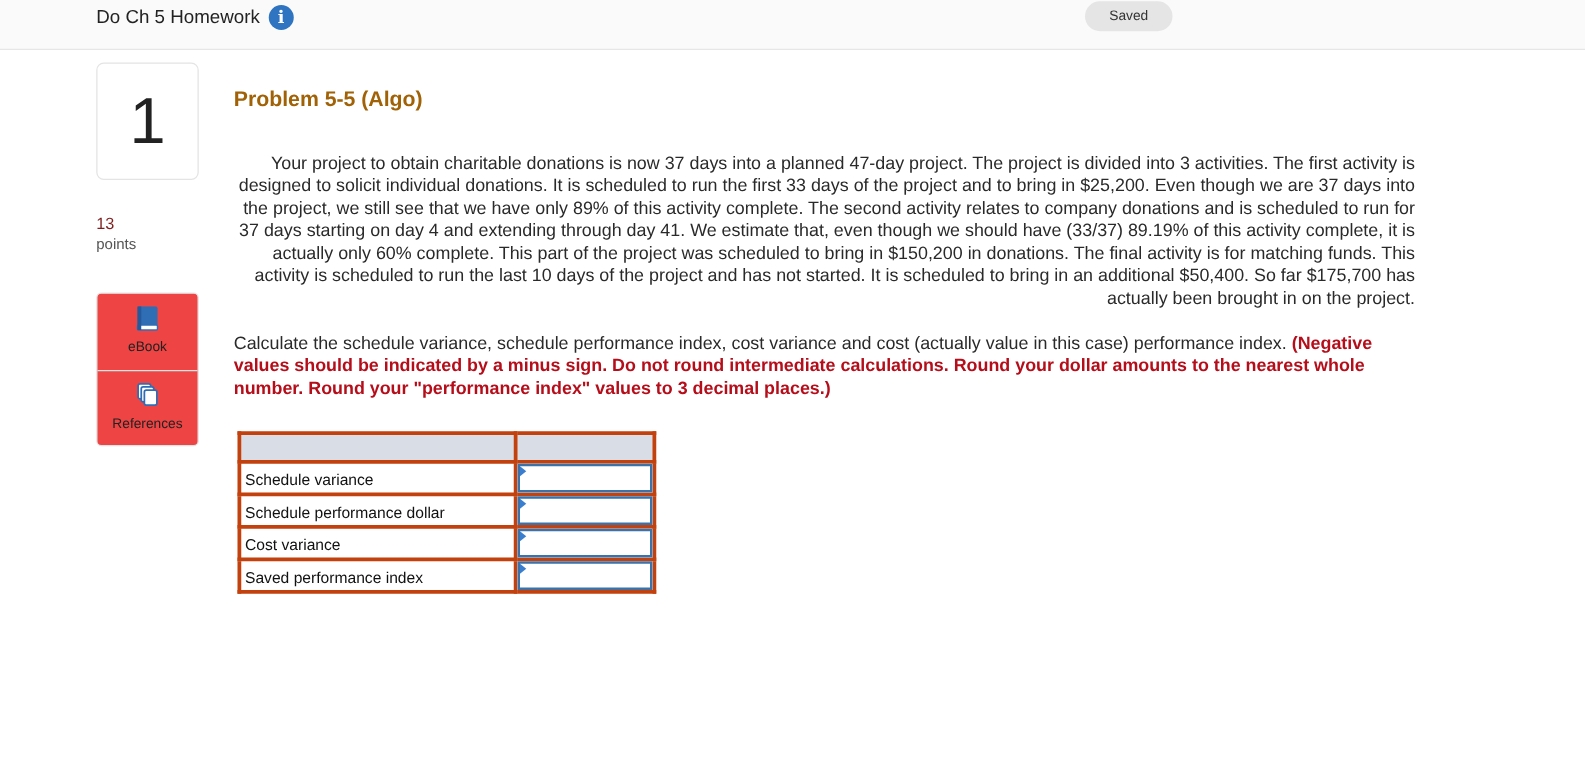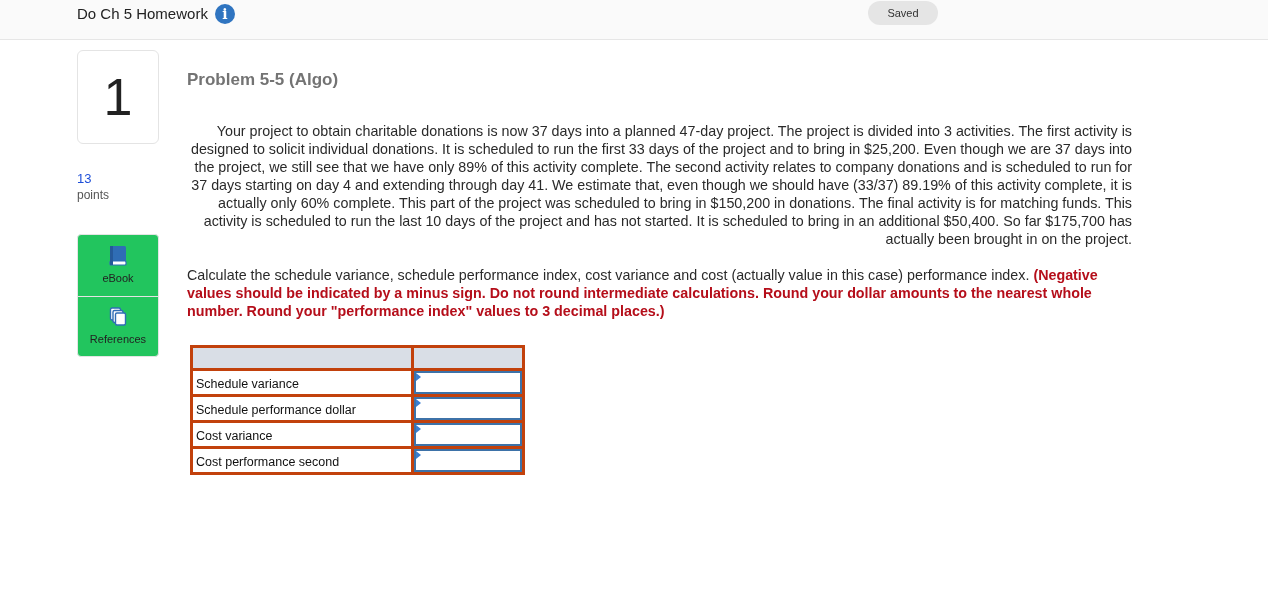--- a/index.html
+++ b/index.html
@@ -28,36 +28,36 @@
 
   .qnum-box {
     position: absolute; left: 77px; top: 50px; width: 82px; height: 94px;
     border: 1px solid #e4e4e4; border-radius: 6px; background: #fff;
     display: flex; align-items: center; justify-content: center;
     font-size: 52px; color: #222;
   }
   .points {
     position: absolute; left: 77px; top: 170px; font-size: 12px; line-height: 17px;
   }
-  .points .num { color: #1d4ed8; font-size: 13px; display: block; }
+  .points .num { color: #7f1d1d; font-size: 13px; display: block; }
   .points .lbl { color: #555; display: block; }
 
   .tools {
     position: absolute; left: 77px; top: 234px; width: 82px; height: 123px;
-    border: 1px solid #e4e4e4; border-radius: 4px; background: #22c55e;
+    border: 1px solid #e4e4e4; border-radius: 4px; background: #ef4444;
   }
   .tool {
     height: 61px; display: flex; flex-direction: column; align-items: center;
     justify-content: flex-end; padding-bottom: 12px; font-size: 11px; color: #222; cursor: pointer;
   }
   .tool + .tool { border-top: 1px solid #e4e4e4; }
   .tool svg { margin-bottom: 4px; }
 
   .problem-title {
-    position: absolute; left: 187px; top: 70px; font-size: 17px; font-weight: bold; color: #737373;
+    position: absolute; left: 187px; top: 70px; font-size: 17px; font-weight: bold; color: #a16207;
   }
   .problem-text {
     position: absolute; left: 187px; top: 122px; width: 945px; font-size: 14.3px;
     line-height: 18px; color: #2a2a2a; text-align: right;
   }
   .instructions {
     position: absolute; left: 187px; top: 266px; width: 945px; font-size: 14.3px;
     line-height: 18px; color: #2a2a2a;
   }
   .instructions .warn { color: #b50e1a; font-weight: bold; }
@@ -155,20 +155,20 @@
       </td>
     </tr>
     <tr>
       <td class="label">Cost variance</td>
       <td class="input-cell">
         <input class="answer-input" type="text" value="" style="">
         <span class="flag"></span>
       </td>
     </tr>
     <tr>
-      <td class="label">Cost performance second</td>
+      <td class="label">Saved performance index</td>
       <td class="input-cell">
         <input class="answer-input" type="text" value="" style="">
         <span class="flag"></span>
       </td>
     </tr>
   </tbody>
 </table>
 
 </body></html>

